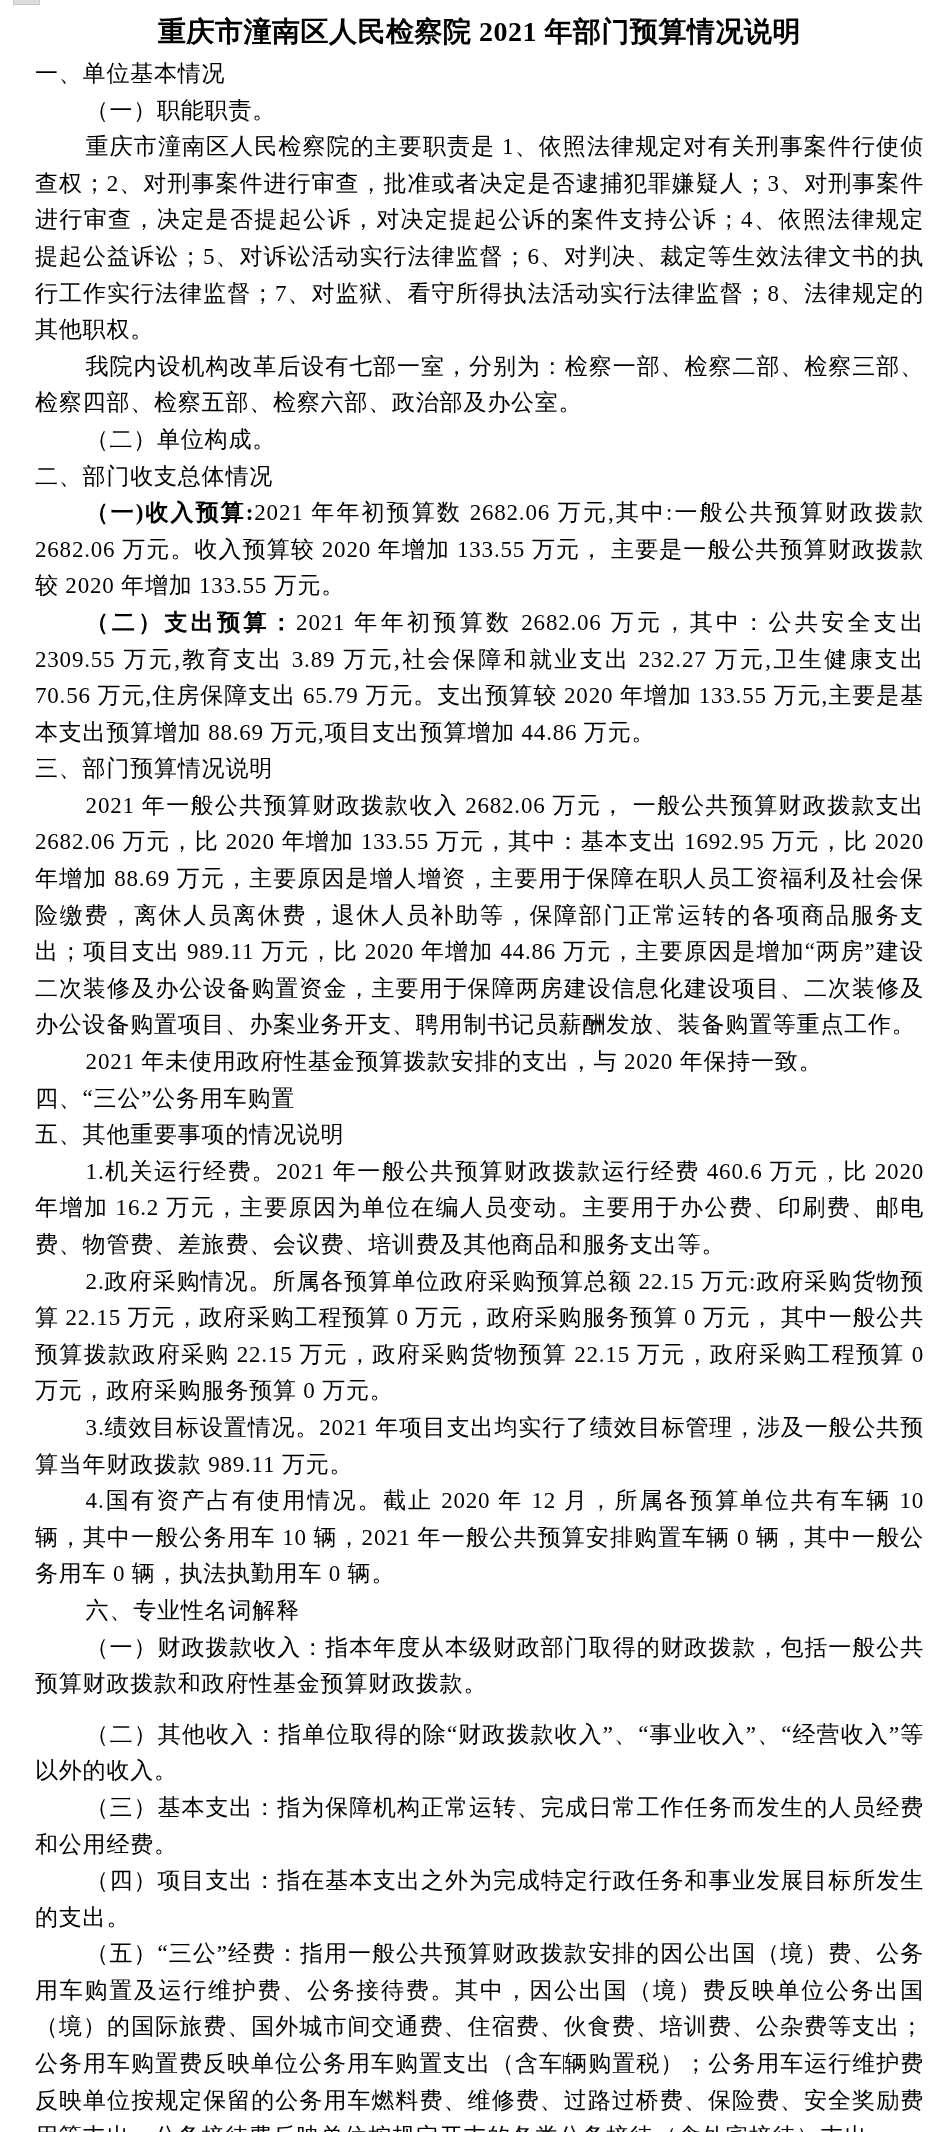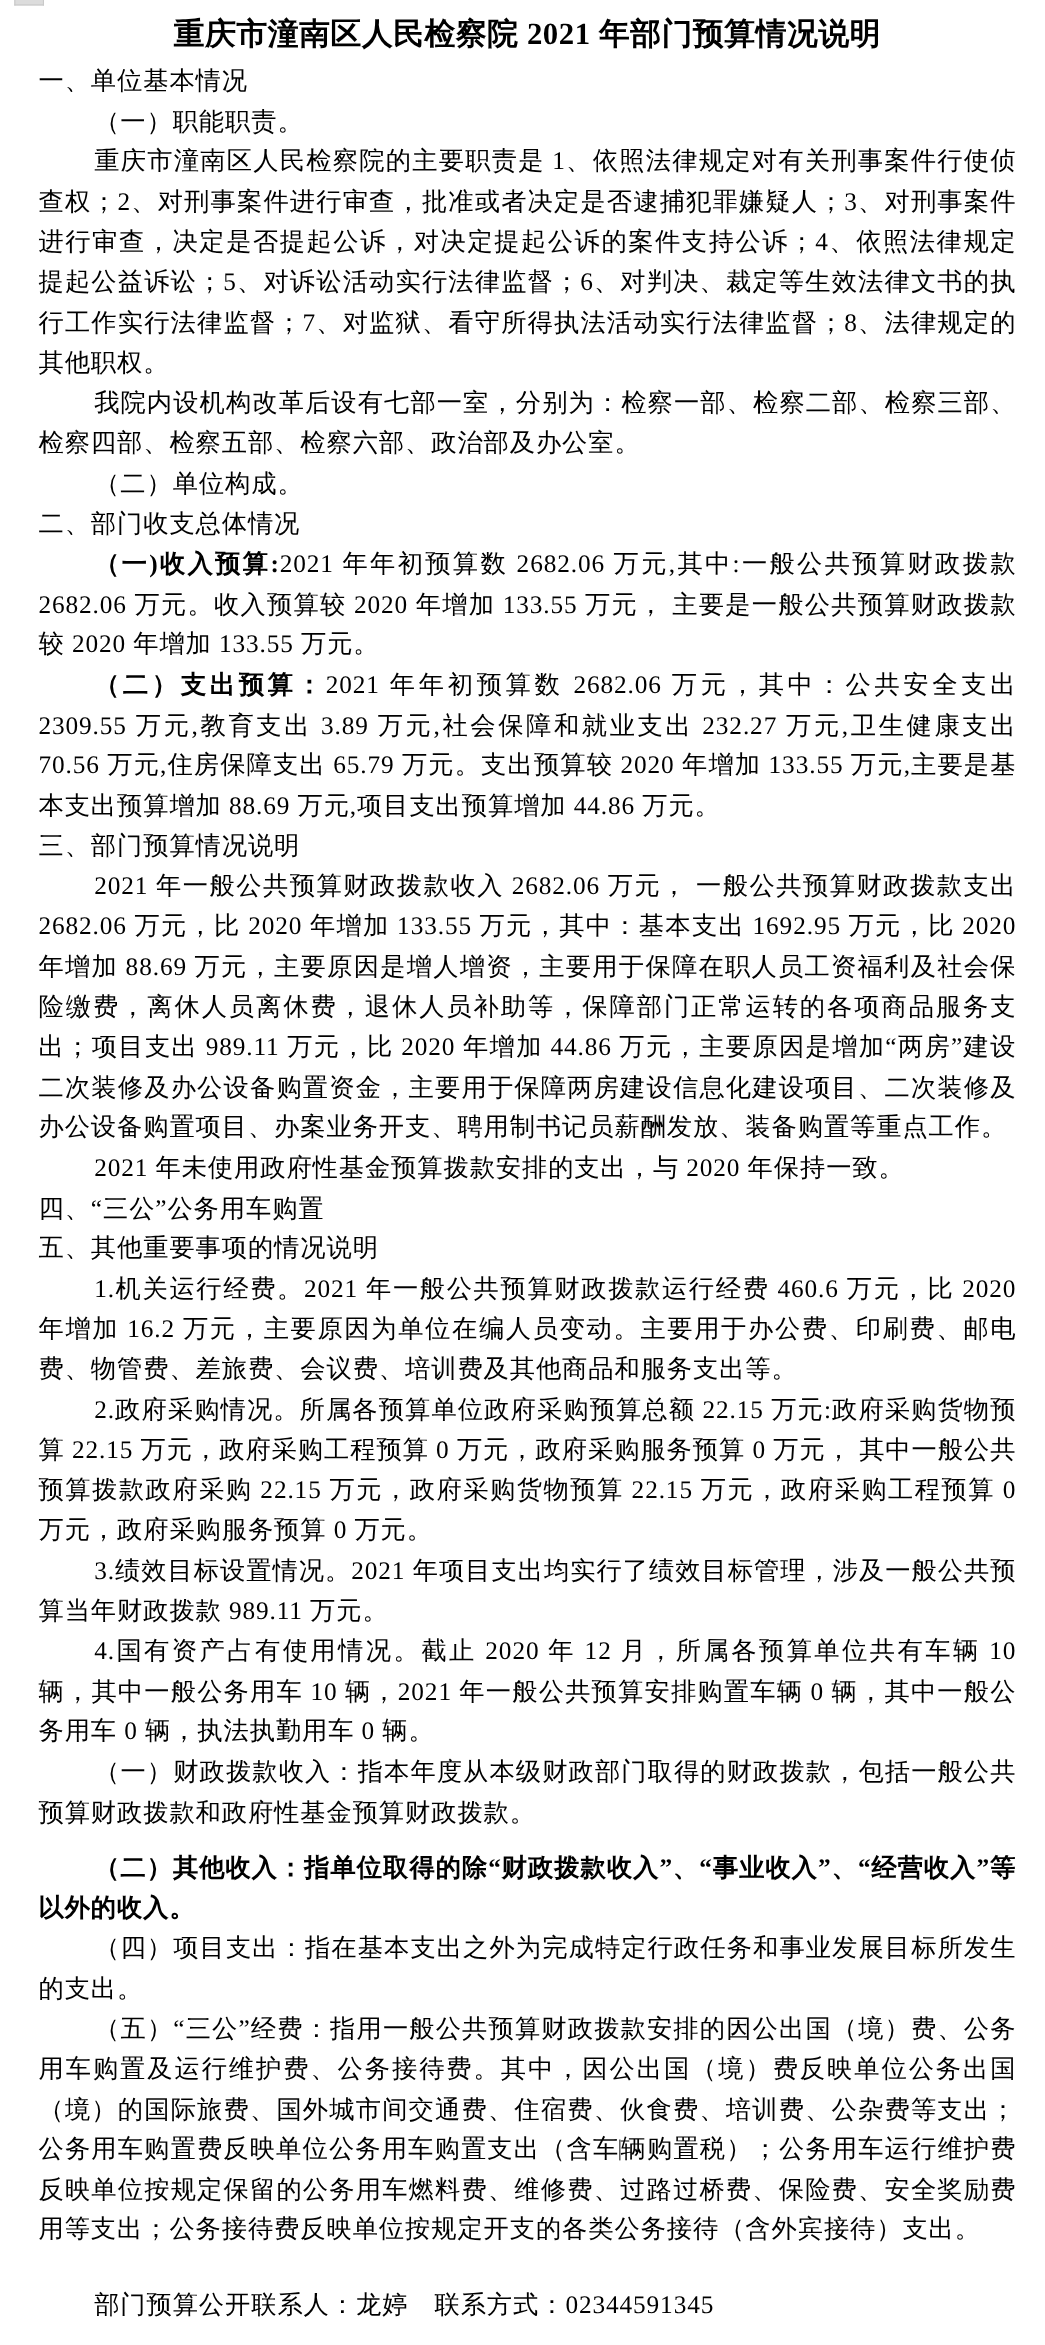--- a/index.html
+++ b/index.html
@@ -32,21 +32,21 @@
   .doc-body p{
     margin:0;
     font-size:23px;
     line-height:36.6px;
     letter-spacing:0.8px;
     text-align:justify;
     text-align-last:left;
     text-justify:inter-character;
   }
   .doc-body p.indent{ text-indent:2.2em; }
-  .doc-body p.spaced{ margin-top:14px;font-weight:bold; }
+  .doc-body p.spaced{ margin-top:14px; }
   .doc-body p.footer{ margin-top:32px; }
   .doc-body b{ font-weight:bold; }
   .caret{
     display:inline-block;
     width:0px;
     border-left:1.5px solid #222;
     height:19px;
     vertical-align:-3px;
   }
 </style>
@@ -67,19 +67,21 @@
       <p class="para indent"><b>（二）支出预算：</b><span>2021 年年初预算数 2682.06 万元，其中：公共安全支出 2309.55 万元,教育支出 3.89 万元,社会保障和就业支出 232.27 万元,卫生健康支出 70.56 万元,住房保障支出 65.79 万元。支出预算较 2020 年增加 133.55 万元,主要是基本支出预算增加 88.69 万元,项目支出预算增加 44.86 万元。</span></p>
       <p class="heading"><span>三、部门预算情况说明</span></p>
       <p class="para indent"><span>2021 年一般公共预算财政拨款收入 2682.06 万元， 一般公共预算财政拨款支出 2682.06 万元，比 2020 年增加 133.55 万元，其中：基本支出 1692.95 万元，比 2020 年增加 88.69 万元，主要原因是增人增资，主要用于保障在职人员工资福利及社会保险缴费，离休人员离休费，退休人员补助等，保障部门正常运转的各项商品服务支出；项目支出 989.11 万元，比 2020 年增加 44.86 万元，主要原因是增加“两房”建设二次装修及办公设备购置资金，主要用于保障两房建设信息化建设项目、二次装修及办公设备购置项目、办案业务开支、聘用制书记员薪酬发放、装备购置等重点工作。</span></p>
       <p class="para indent"><span>2021 年未使用政府性基金预算拨款安排的支出，与 2020 年保持一致。</span></p>
       <p class="heading"><span>四、“三公”公务用车购置</span></p>
       <p class="heading"><span>五、其他重要事项的情况说明</span></p>
       <p class="para indent"><span>1.机关运行经费。2021 年一般公共预算财政拨款运行经费 460.6 万元，比 2020 年增加 16.2 万元，主要原因为单位在编人员变动。主要用于办公费、印刷费、邮电费、物管费、差旅费、会议费、培训费及其他商品和服务支出等。</span></p>
       <p class="para indent"><span>2.政府采购情况。所属各预算单位政府采购预算总额 22.15 万元:政府采购货物预算 22.15 万元，政府采购工程预算 0 万元，政府采购服务预算 0 万元， 其中一般公共预算拨款政府采购 22.15 万元，政府采购货物预算 22.15 万元，政府采购工程预算 0 万元，政府采购服务预算 0 万元。</span></p>
       <p class="para indent"><span>3.绩效目标设置情况。2021 年项目支出均实行了绩效目标管理，涉及一般公共预算当年财政拨款 989.11 万元。</span></p>
       <p class="para indent"><span>4.国有资产占有使用情况。截止 2020 年 12 月，所属各预算单位共有车辆 10 辆，其中一般公务用车 10 辆，2021 年一般公共预算安排购置车辆 0 辆，其中一般公务用车 0 辆，执法执勤用车 0 辆。</span></p>
+      <p class="heading indent"><span>六、专业性名词解释</span></p>
       <p class="para indent"><span>（一）财政拨款收入：指本年度从本级财政部门取得的财政拨款，包括一般公共预算财政拨款和政府性基金预算财政拨款。</span></p>
       <p class="para indent spaced"><span>（二）其他收入：指单位取得的除“财政拨款收入”、“事业收入”、“经营收入”等以外的收入。</span></p>
+      <p class="para indent"><span>（三）基本支出：指为保障机构正常运转、完成日常工作任务而发生的人员经费和公用经费。</span></p>
       <p class="para indent"><span>（四）项目支出：指在基本支出之外为完成特定行政任务和事业发展目标所发生的支出。</span></p>
       <p class="para indent"><span>（五）“三公”经费：指用一般公共预算财政拨款安排的因公出国（境）费、公务用车购置及运行维护费、公务接待费。其中，因公出国（境）费反映单位公务出国（境）的国际旅费、国外城市间交通费、住宿费、伙食费、培训费、公杂费等支出；公务用车购置费反映单位公务用车购置支出（含车</span><span class="caret"></span><span>辆购置税）；公务用车运行维护费反映单位按规定保留的公务用车燃料费、维修费、过路过桥费、保险费、安全奖励费用等支出；公务接待费反映单位按规定开支的各类公务接待（含外宾接待）支出。</span></p>
       <p class="footer indent"><span>部门预算公开联系人：龙婷　联系方式：02344591345</span></p>
     </div>
 </div>
 
 </body></html>

